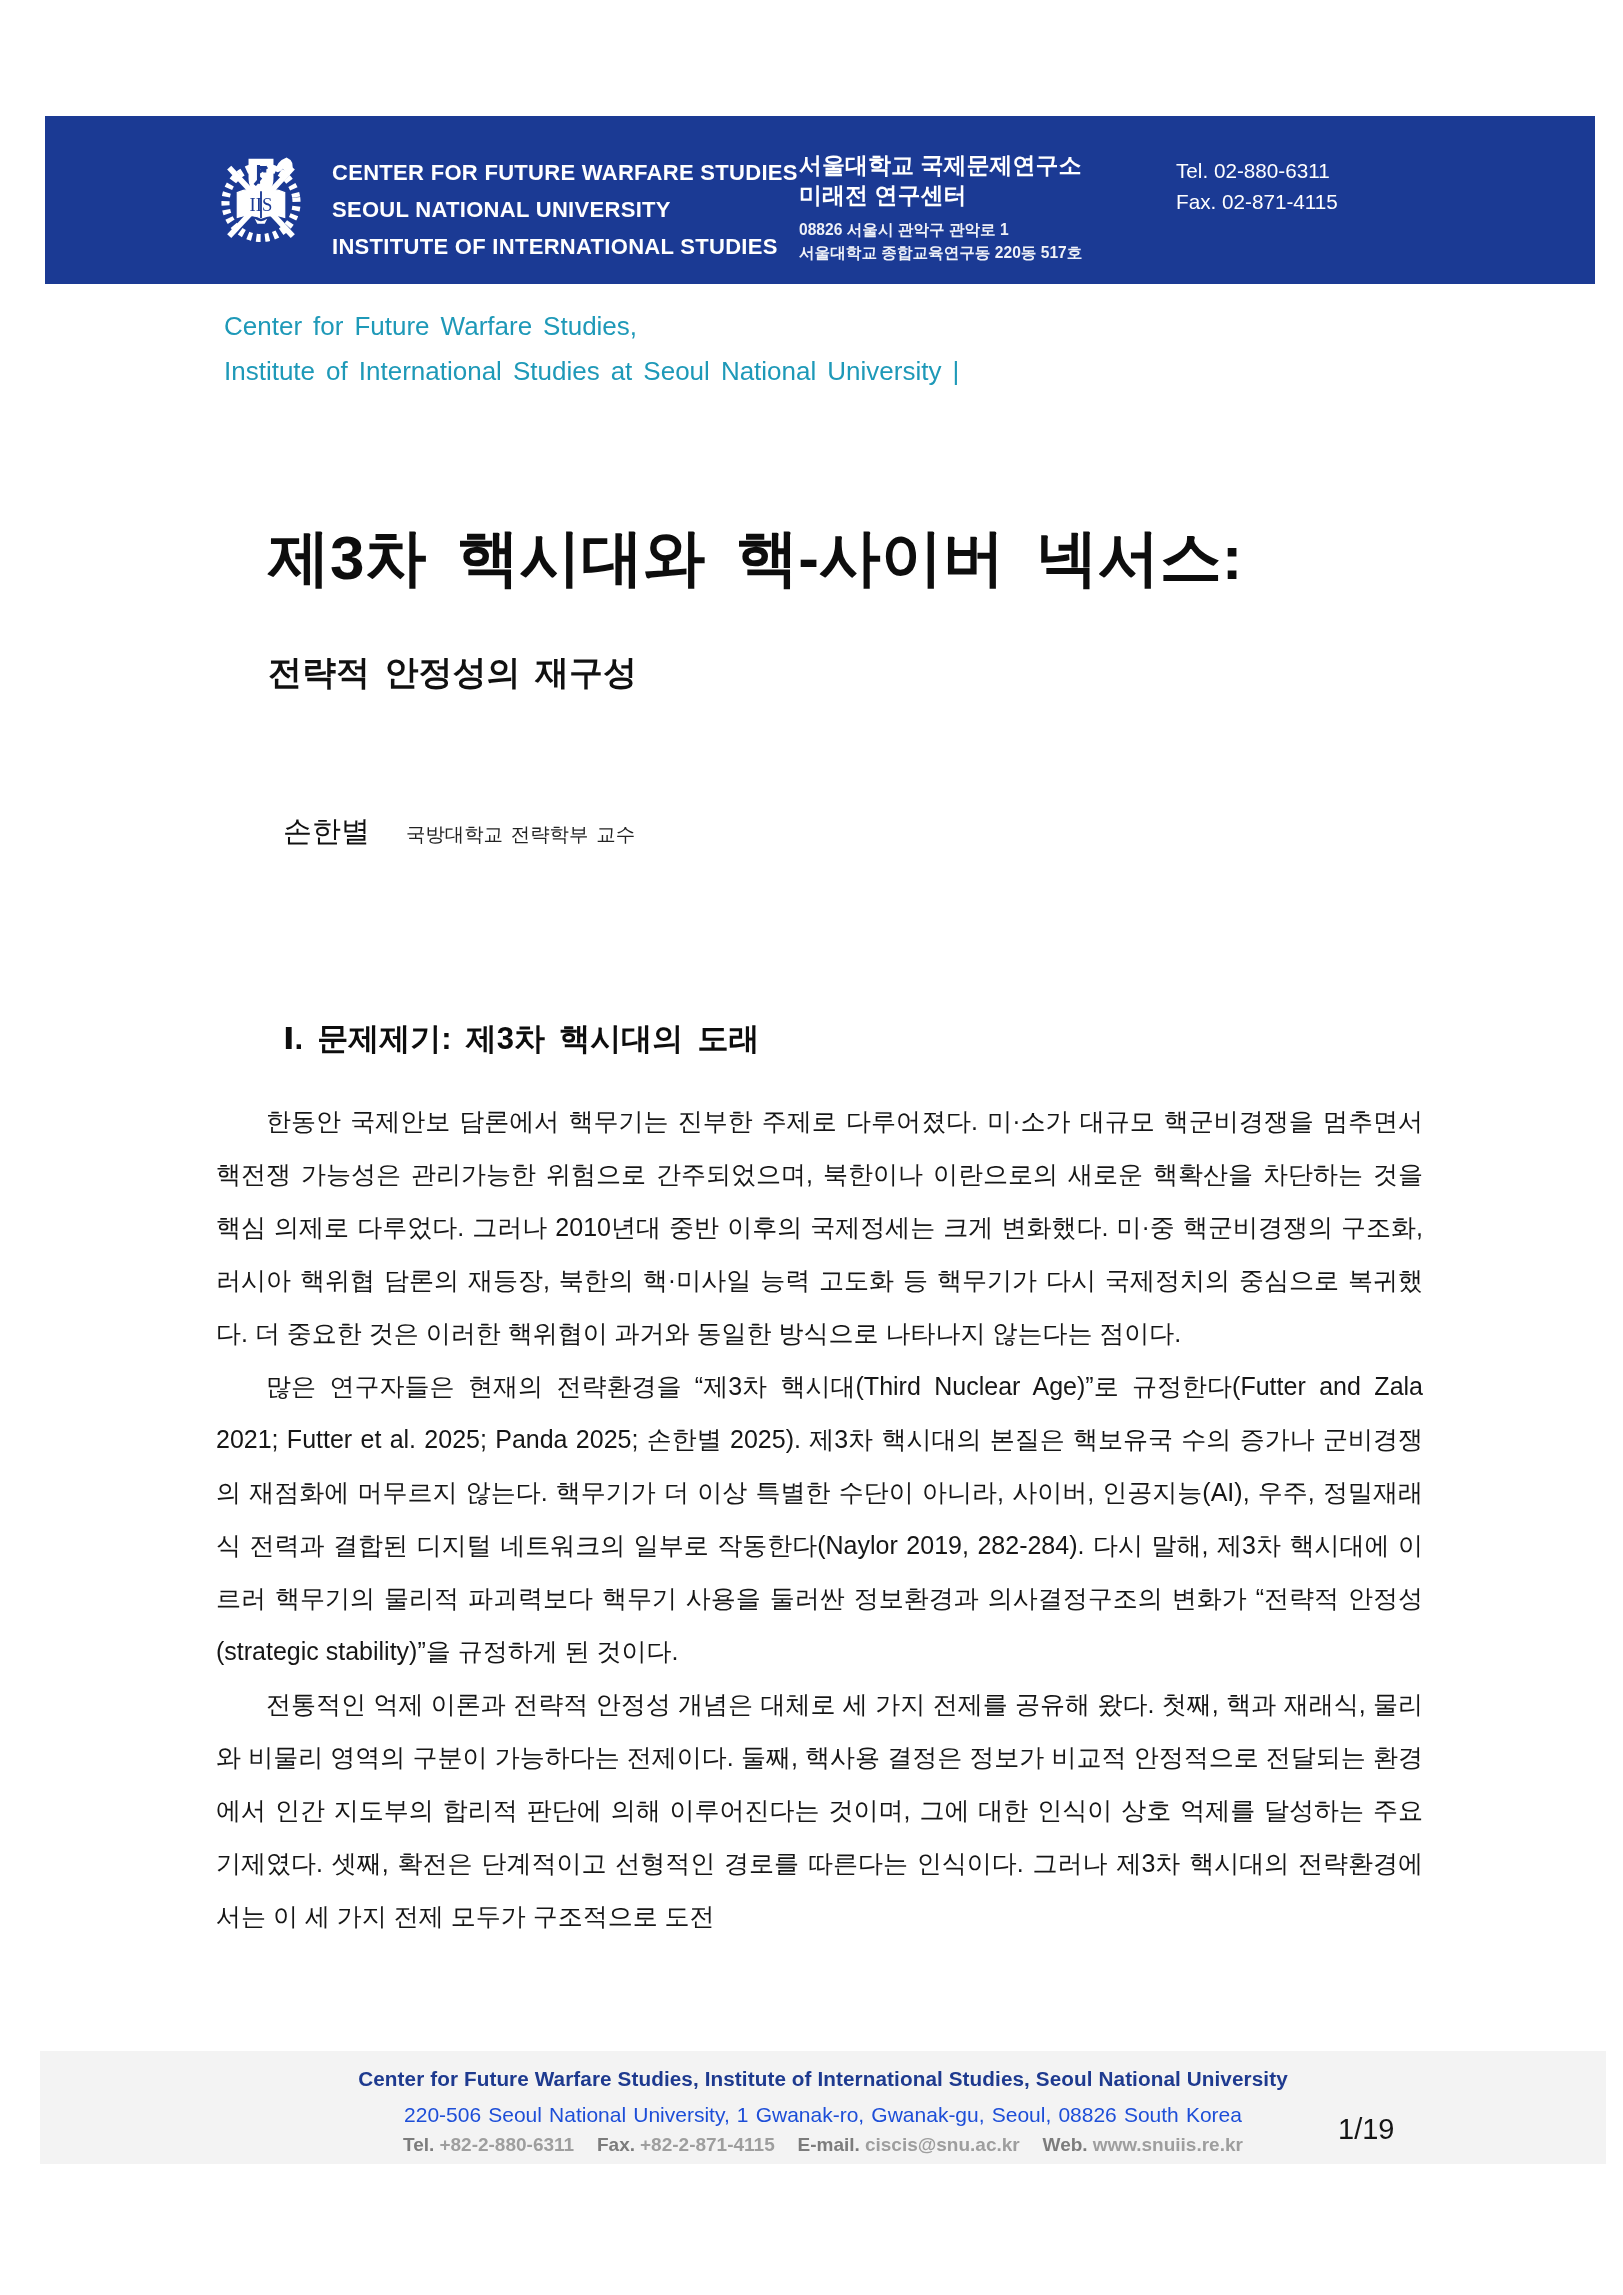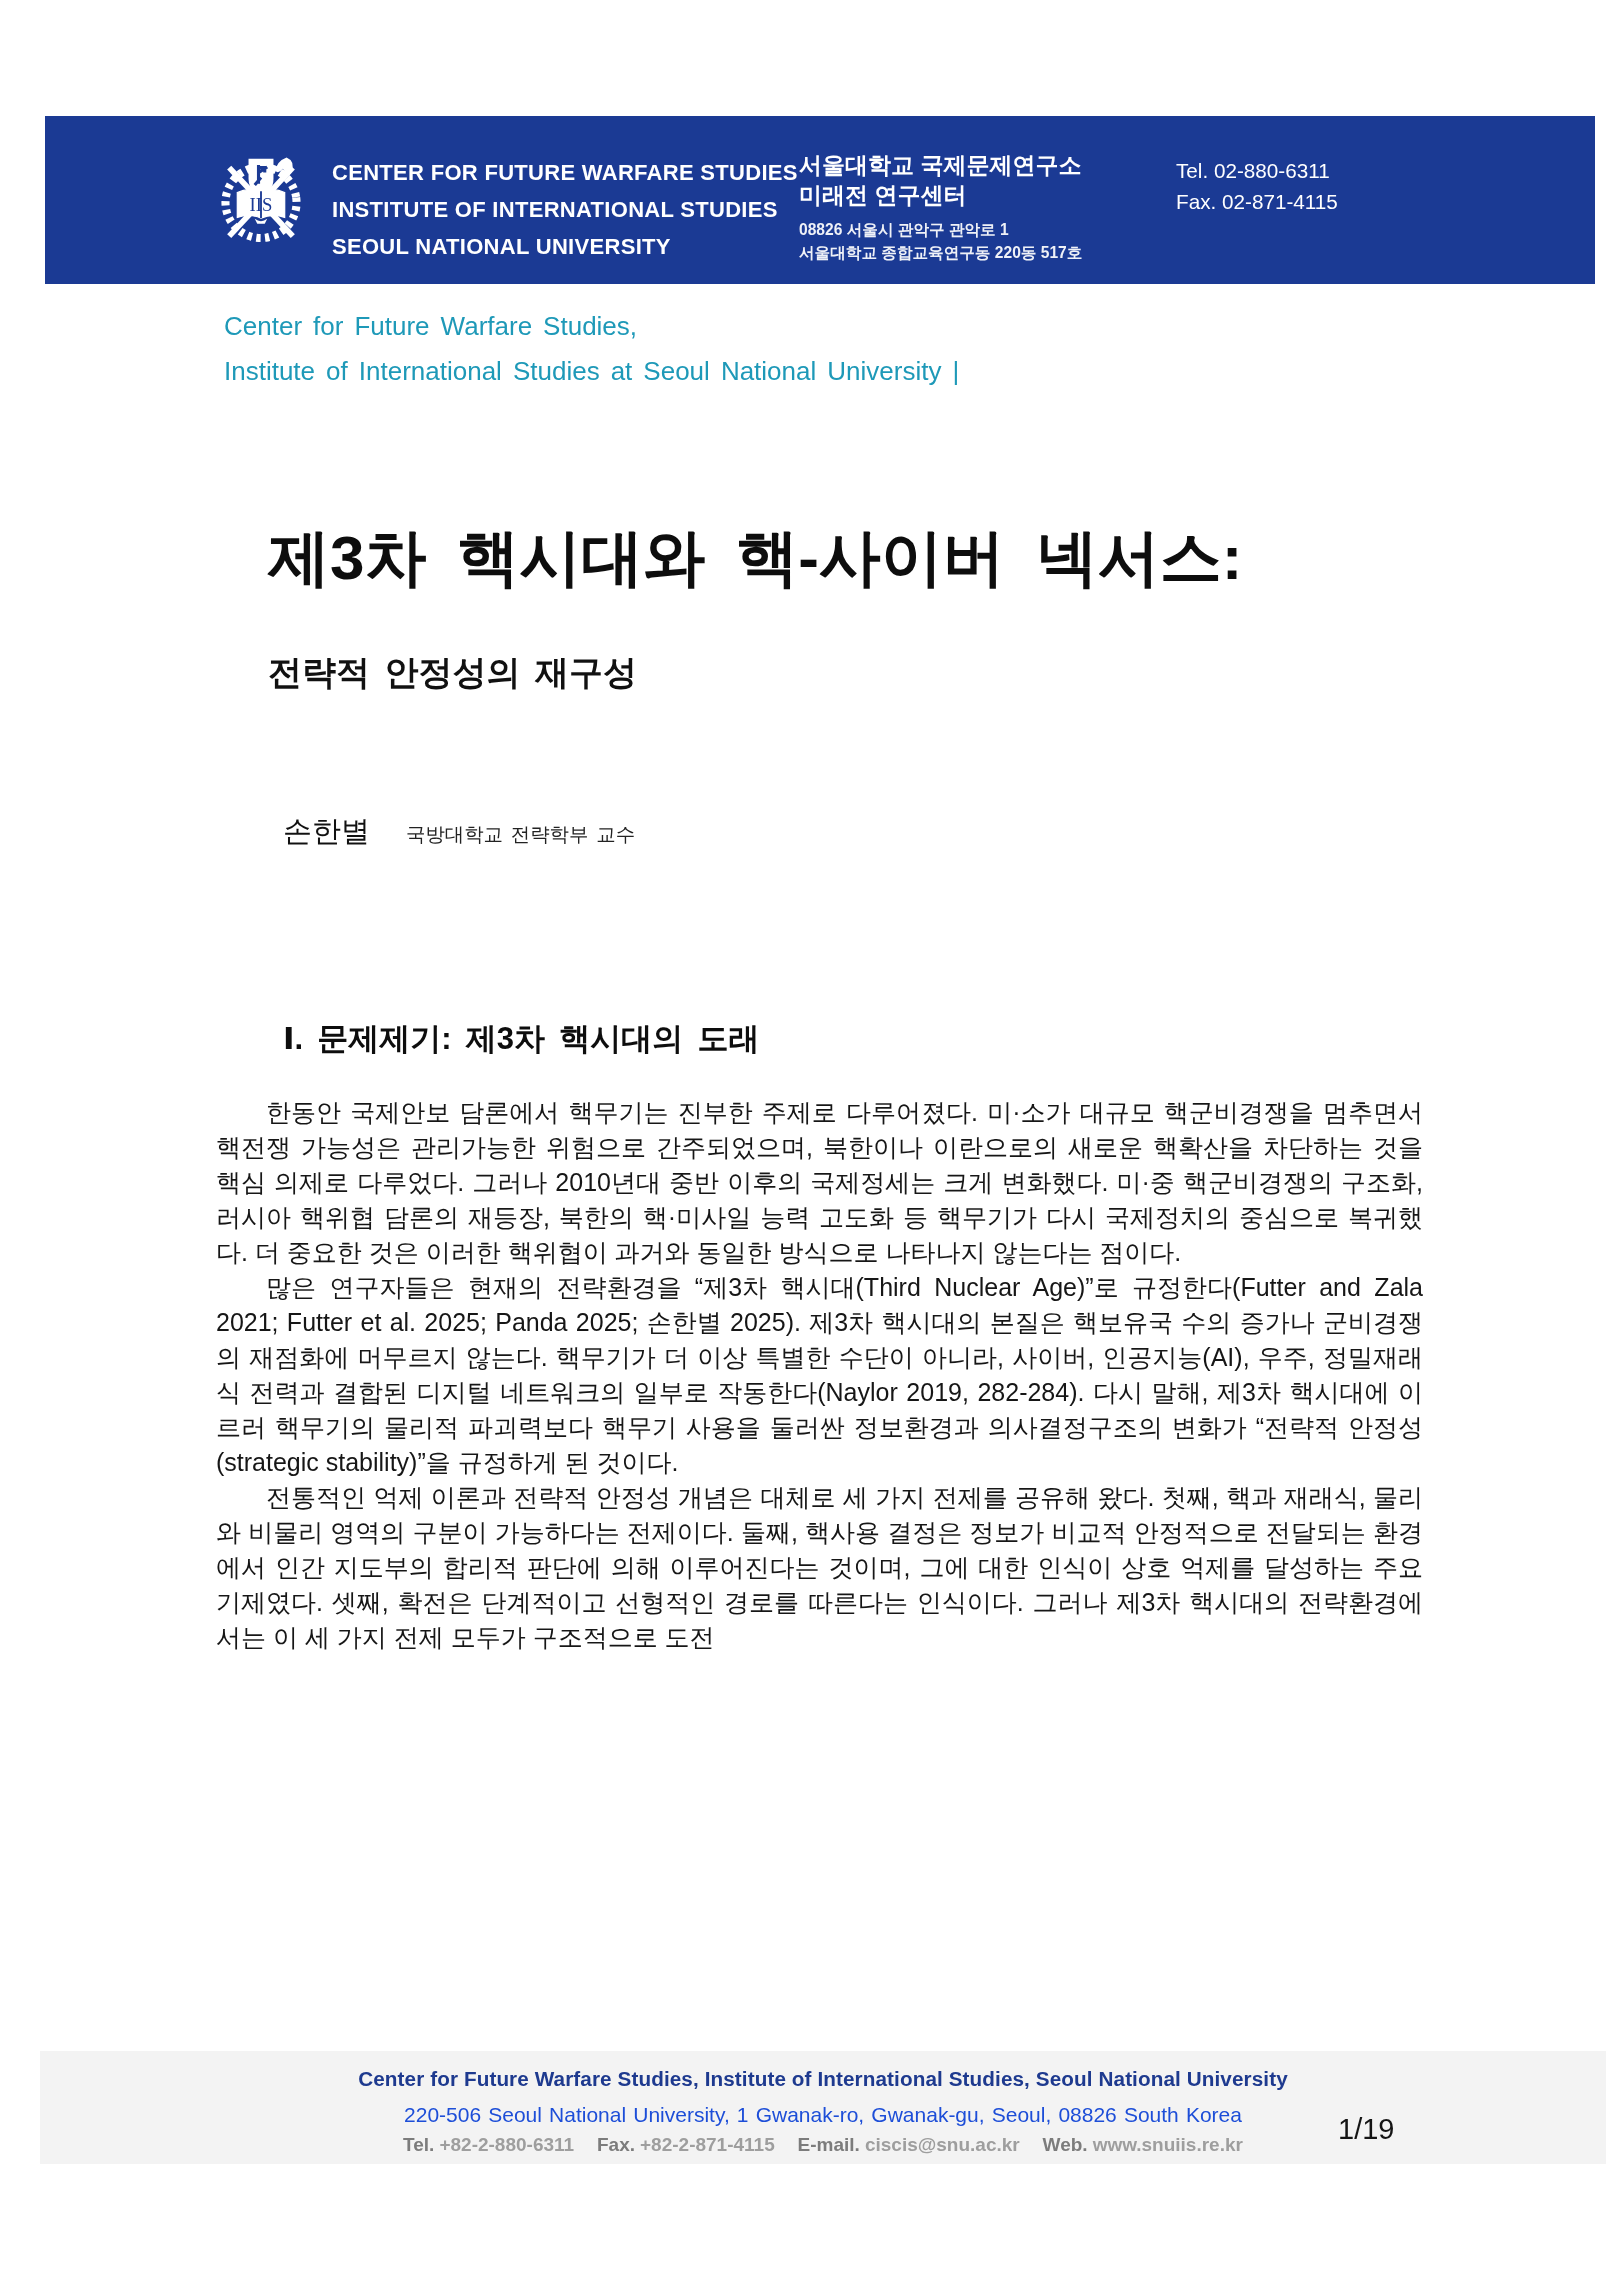--- a/index.html
+++ b/index.html
@@ -32,21 +32,21 @@
   .author-row{position:absolute;left:283px;top:812px;display:flex;align-items:baseline;gap:36px;white-space:nowrap;}
   .author-name{font-size:29px;font-weight:500;color:#111111;}
   .author-affil{font-size:19.4px;font-weight:400;color:#222222;word-spacing:2.5px;}
 
   
   .section-heading{position:absolute;left:283px;top:1018px;font-size:31px;font-weight:800;
                    color:#0d0d0d;white-space:nowrap;word-spacing:.18em;}
 
   
   .body-text{position:absolute;left:216px;top:1095px;width:1207px;color:#161616;
-             font-size:25px;line-height:35px;text-align:justify;}
+             font-size:25px;line-height:53px;text-align:justify;}
   .body-text p{margin:0;text-indent:2em;}
 
   
   .footer-band{position:absolute;left:40px;top:2051px;width:1566px;height:113px;
                background:#f3f3f3;text-align:center;}
   .footer-inst{margin-top:15.6px;font-size:20.7px;font-weight:700;color:#1e3a8f;letter-spacing:0.1px;}
   .footer-addr{margin-top:12px;font-size:21px;font-weight:400;color:#1d4ed8;word-spacing:1.3px;}
   .footer-contacts{margin-top:7.5px;font-size:19px;color:#9e9e9e;}
   .footer-contacts .grp{margin:0 8.8px;white-space:nowrap;}
   .footer-contacts .lbl{font-weight:700;color:#7c7c7c;margin-right:5px;}
@@ -72,22 +72,22 @@
       <path d="M73 22 v30 M73 34 l14 -9 M77 42 l-10 12 M73 26 h10 v8" stroke="#1b3a94" stroke-width="5" fill="none"></path>
 
       <path d="M39 66 Q 58 57 77 66 Q 96 57 115 66 V 106 Q 96 99 77 107 Q 58 99 39 106 Z" fill="#ffffff" stroke="#ffffff" stroke-width="2"></path>
       <line x1="77" y1="64" x2="77" y2="107" stroke="#1b3a94" stroke-width="3"></line>
       <text x="77" y="95" text-anchor="middle" font-family="Liberation Serif, DejaVu Serif, serif" font-size="30" fill="#1b3a94">IIS</text>
       <path d="M67 108 q 10 8 20 0 l -4 8 h -12 Z" fill="#ffffff"></path>
     </svg>
 
     <div class="hdr-en">
       <div>CENTER FOR FUTURE WARFARE STUDIES</div>
+      <div>SEOUL NATIONAL UNIVERSITY</div>
       <div>INSTITUTE OF INTERNATIONAL STUDIES</div>
-      <div>SEOUL NATIONAL UNIVERSITY</div>
     </div>
 
     <div class="hdr-kr">
       <div class="org">서울대학교 국제문제연구소</div>
       <div class="org">미래전 연구센터</div>
       <div class="addr first">08826 서울시 관악구 관악로 1</div>
       <div class="addr">서울대학교 종합교육연구동 220동 517호</div>
     </div>
 
     <div class="hdr-contact">

